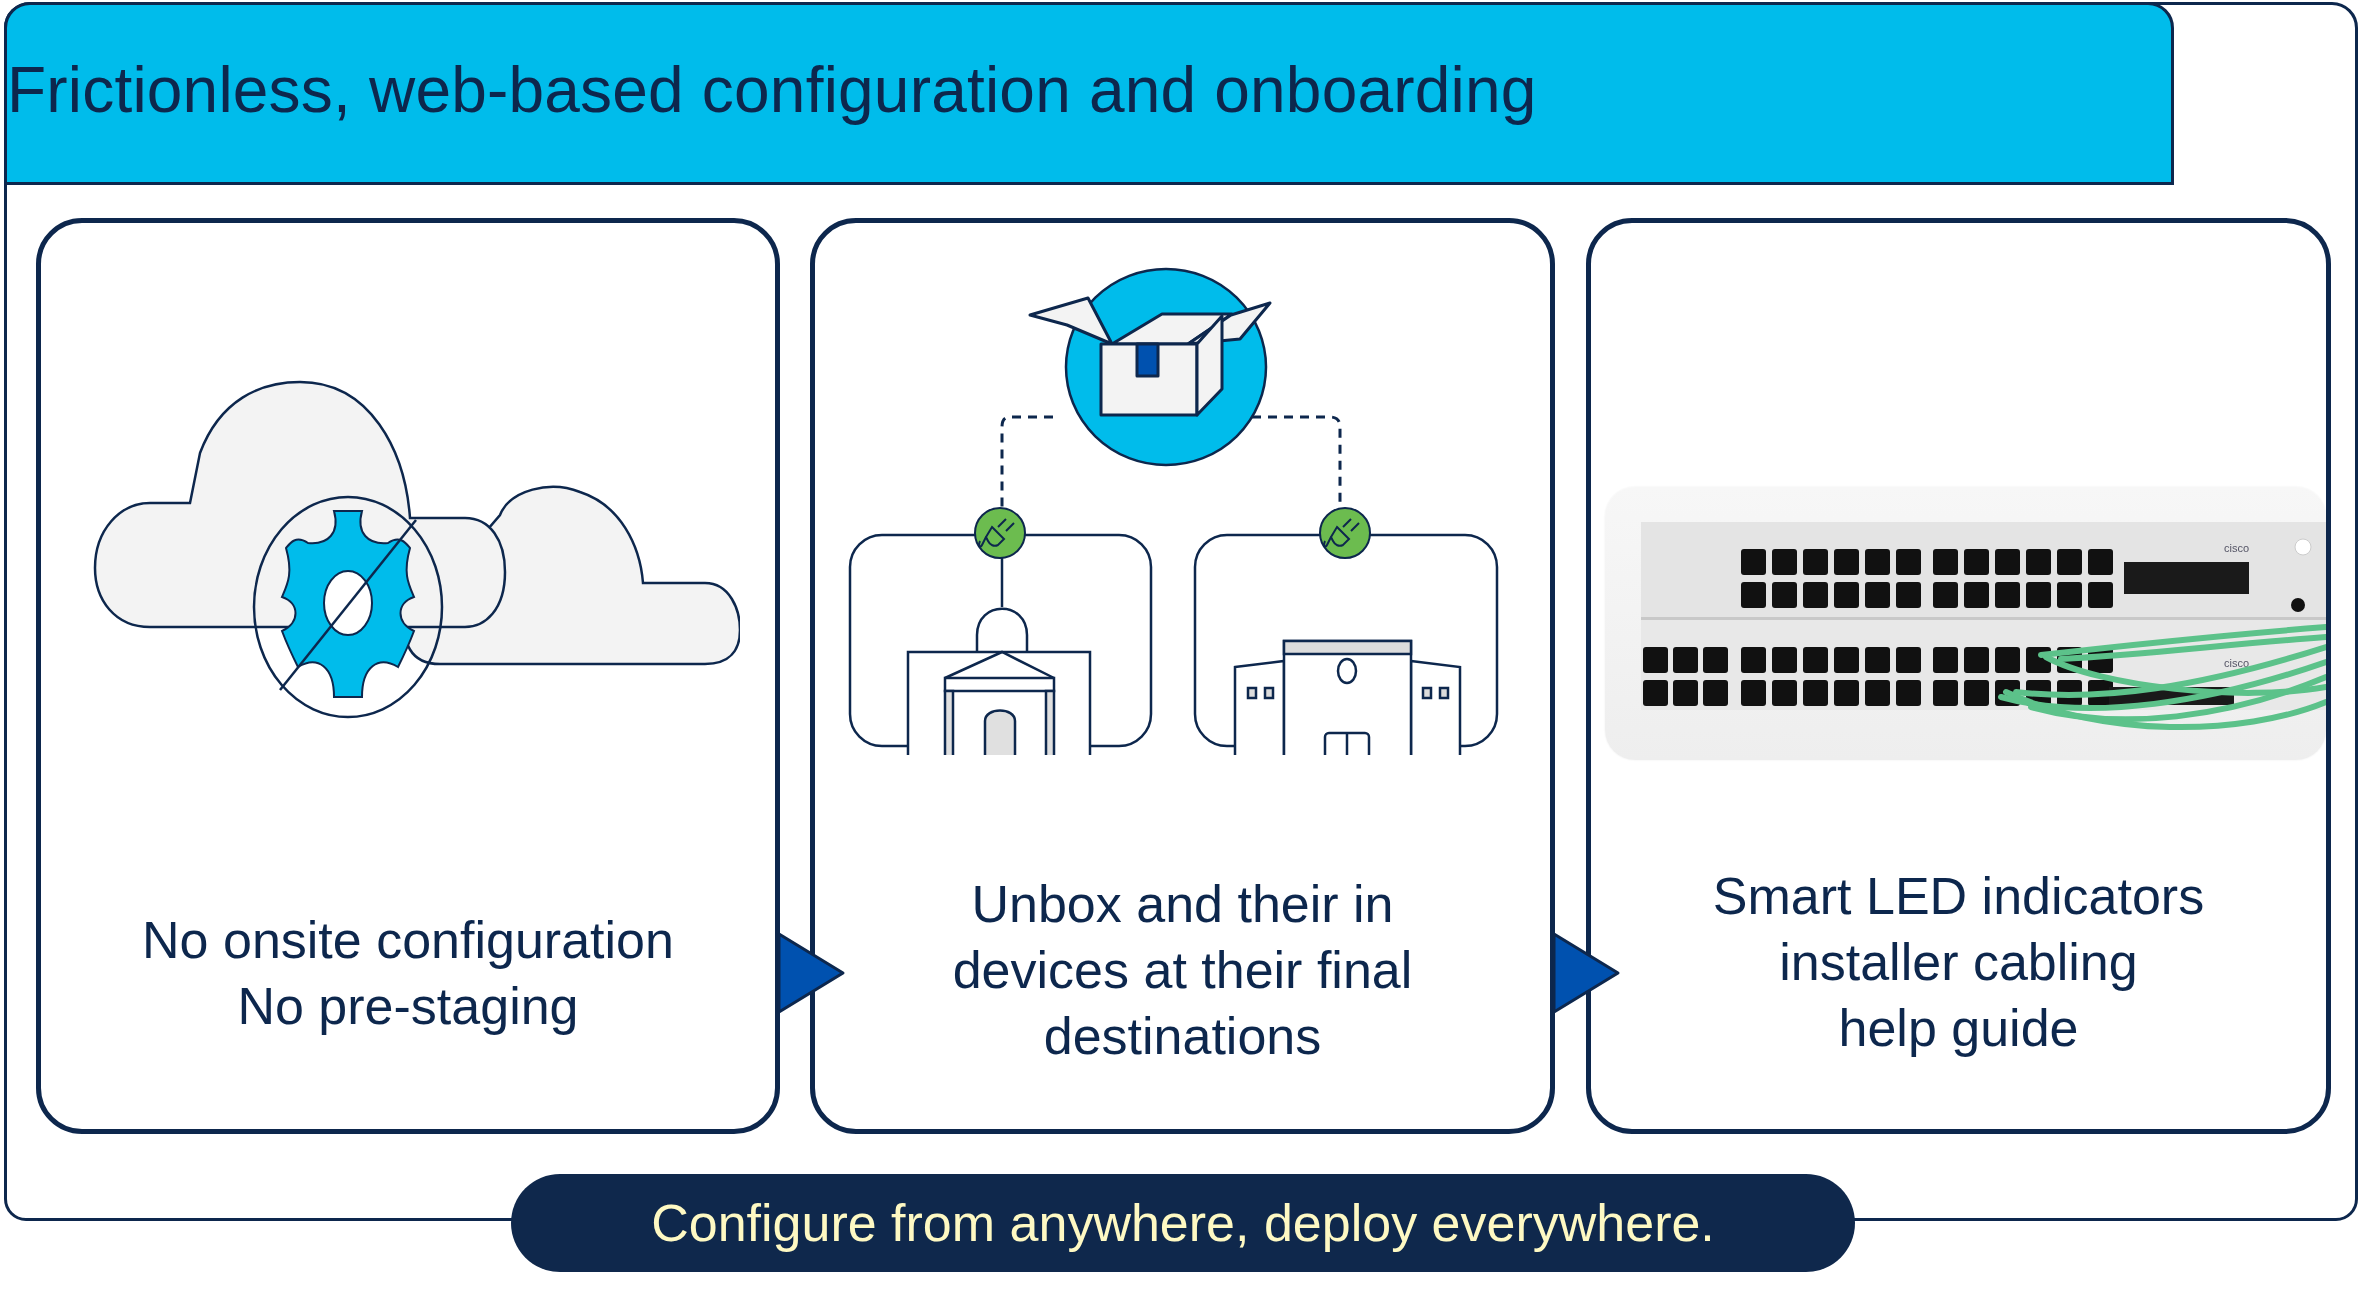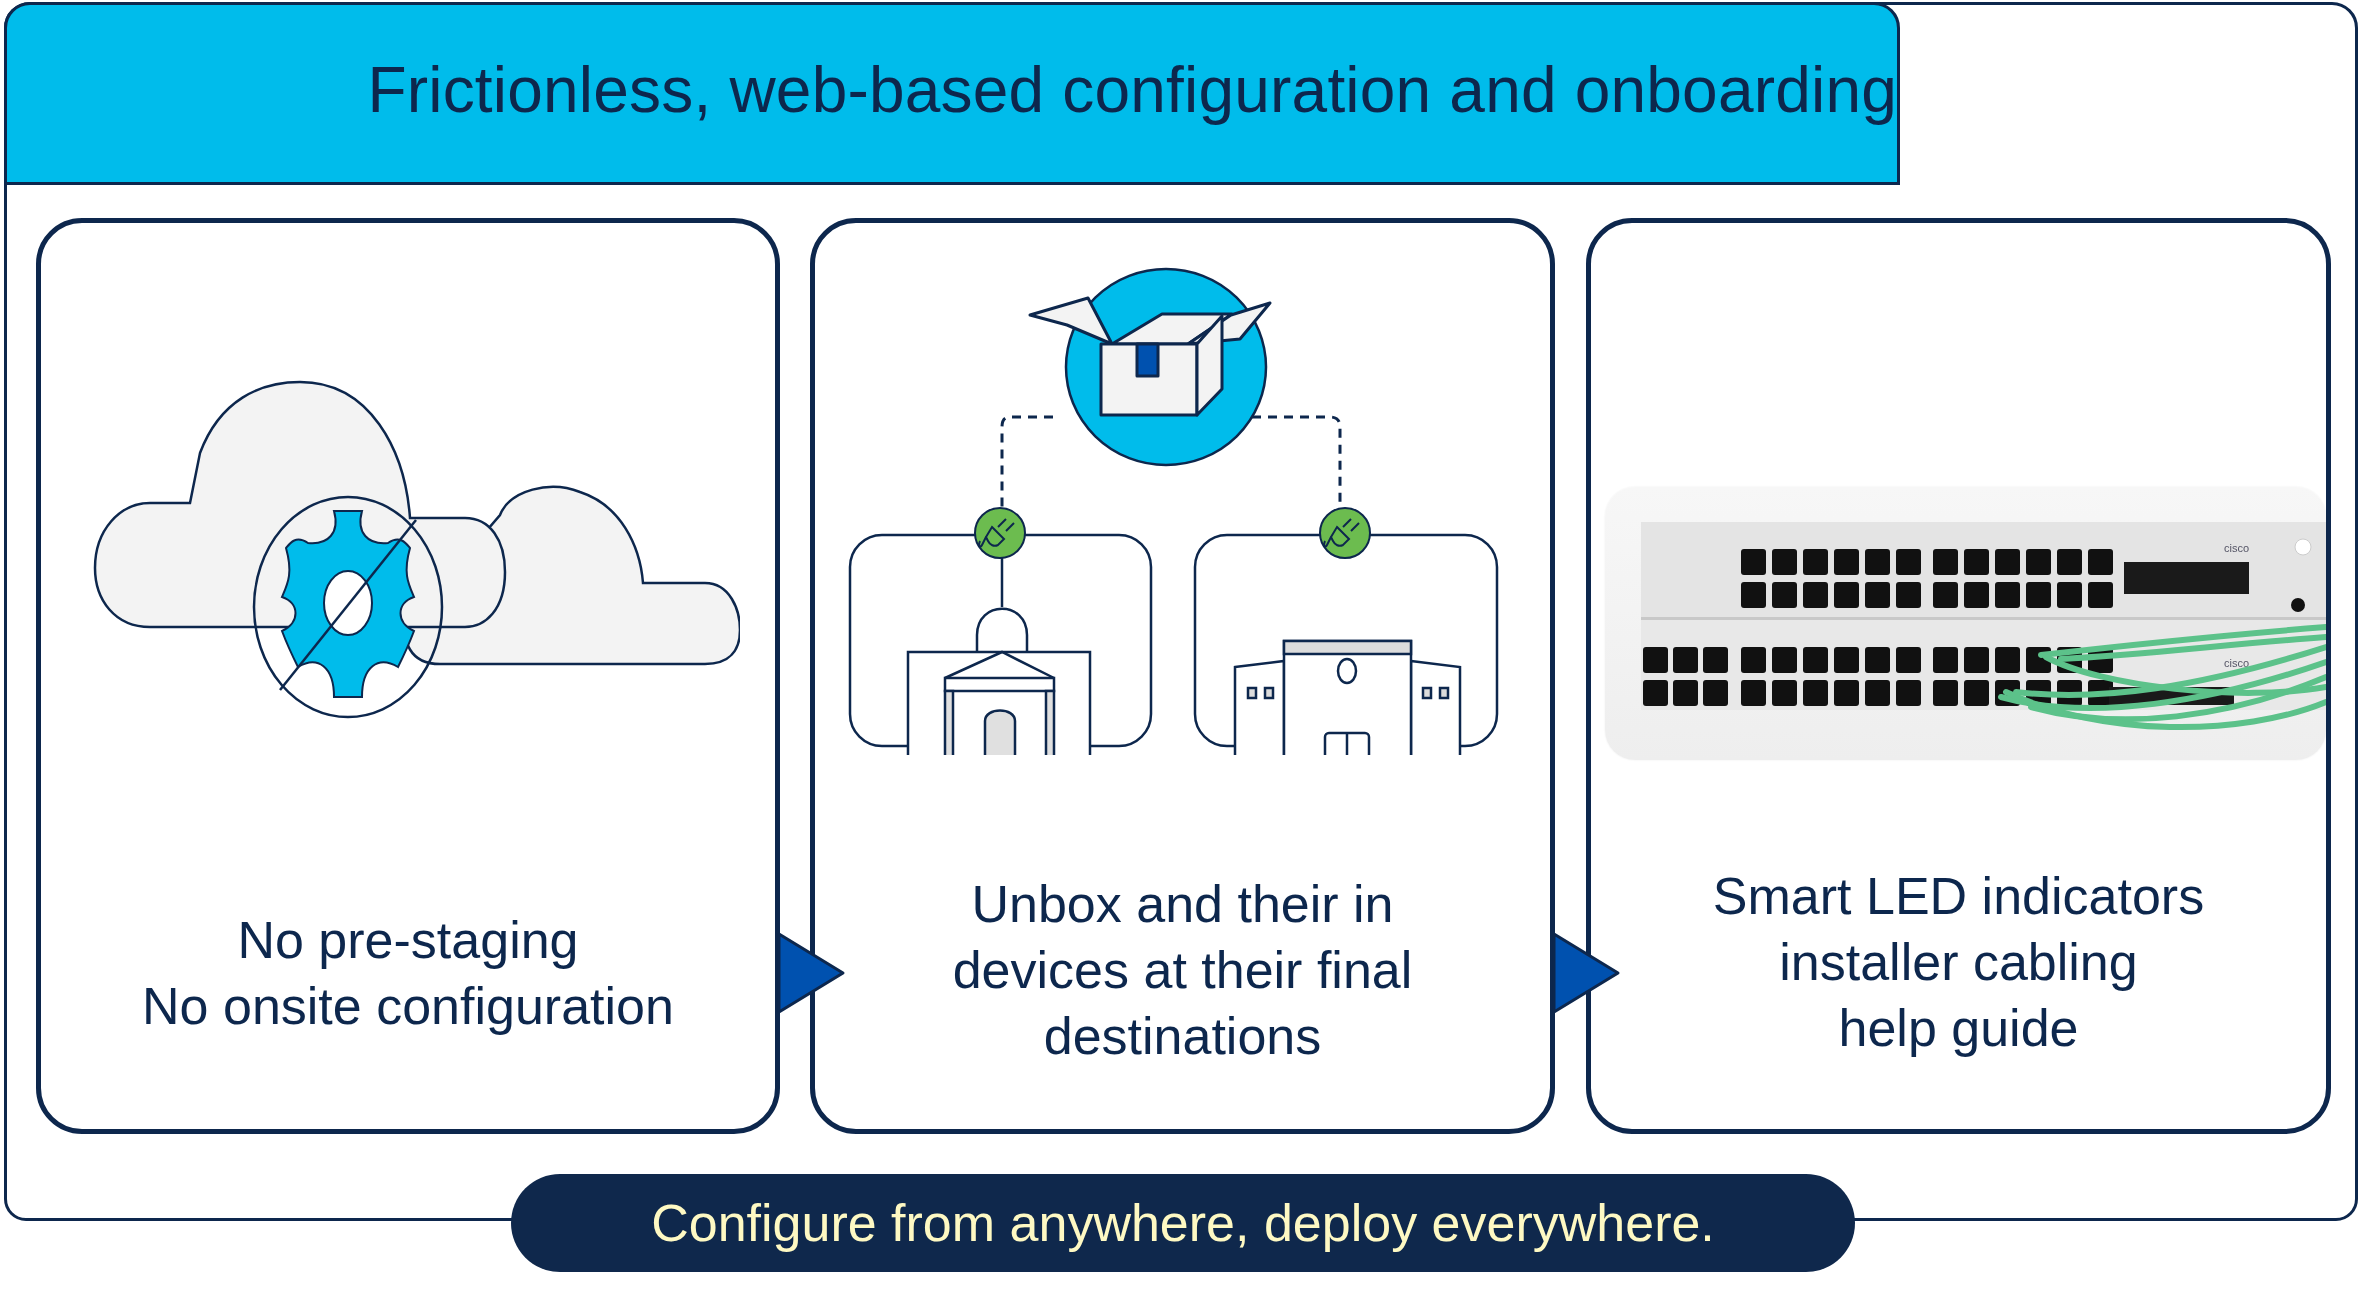--- a/index.html
+++ b/index.html
@@ -1,23 +1,23 @@
 <!DOCTYPE html>
 <html><head>
 <meta charset="utf-8">
 <style>
   html, body { margin: 0; padding: 0; background: #ffffff; }
   body { width: 2365px; height: 1292px; position: relative; overflow: hidden;
          font-family: "Liberation Sans", sans-serif; color: #0d274d; }
   .frame { position: absolute; left: 4px; top: 2px; width: 2354px; height: 1219px;
            border: 3px solid #0d274d; border-radius: 26px 26px 22px 22px; box-sizing: border-box;
            background: #ffffff; }
-  .header { position: absolute; left: 4px; top: 2px; width: 1896px; height: 183px;
+  .header { position: absolute; left: 4px; top: 2px; width: 2170px; height: 183px;
             background: #00bceb; border: 3px solid #0d274d; border-radius: 26px 26px 0 0;
-            box-sizing: border-box; display: flex; align-items: center; justify-content: flex-end; }
+            box-sizing: border-box; display: flex; align-items: center; justify-content: flex-start; }
   .header-title { font-size: 64px; color: #0d274d; letter-spacing: 0.2px; margin-top: -8px; }
   .card { position: absolute; top: 218px; height: 916px; border: 5px solid #0d274d;
           border-radius: 46px; box-sizing: border-box; background: #ffffff; }
   .card1 { left: 36px; width: 744px; }
   .card2 { left: 810px; width: 745px; }
   .card3 { left: 1586px; width: 745px; }
   .card-text { position: absolute; left: 0; right: 0; text-align: center;
                font-size: 52px; line-height: 66px; color: #0d274d; }
   .card1 .card-text { top: 684px; }
   .card2 .card-text { top: 648px; }
@@ -39,22 +39,22 @@
 <body>
 
 <div class="frame"></div>
 
 <div class="header">
   <div class="header-title">Frictionless, web-based configuration and onboarding</div>
 </div>
 
 <div class="card card1">
   <div class="card-text">
+    <span>No onsite configuration</span>
     <span>No pre-staging</span>
-    <span>No onsite configuration</span>
   </div>
 </div>
 
 <div class="card card2">
   <div class="card-text">
     <span>Unbox and their in</span>
     <span>devices at their final</span>
     <span>destinations</span>
   </div>
 </div>

